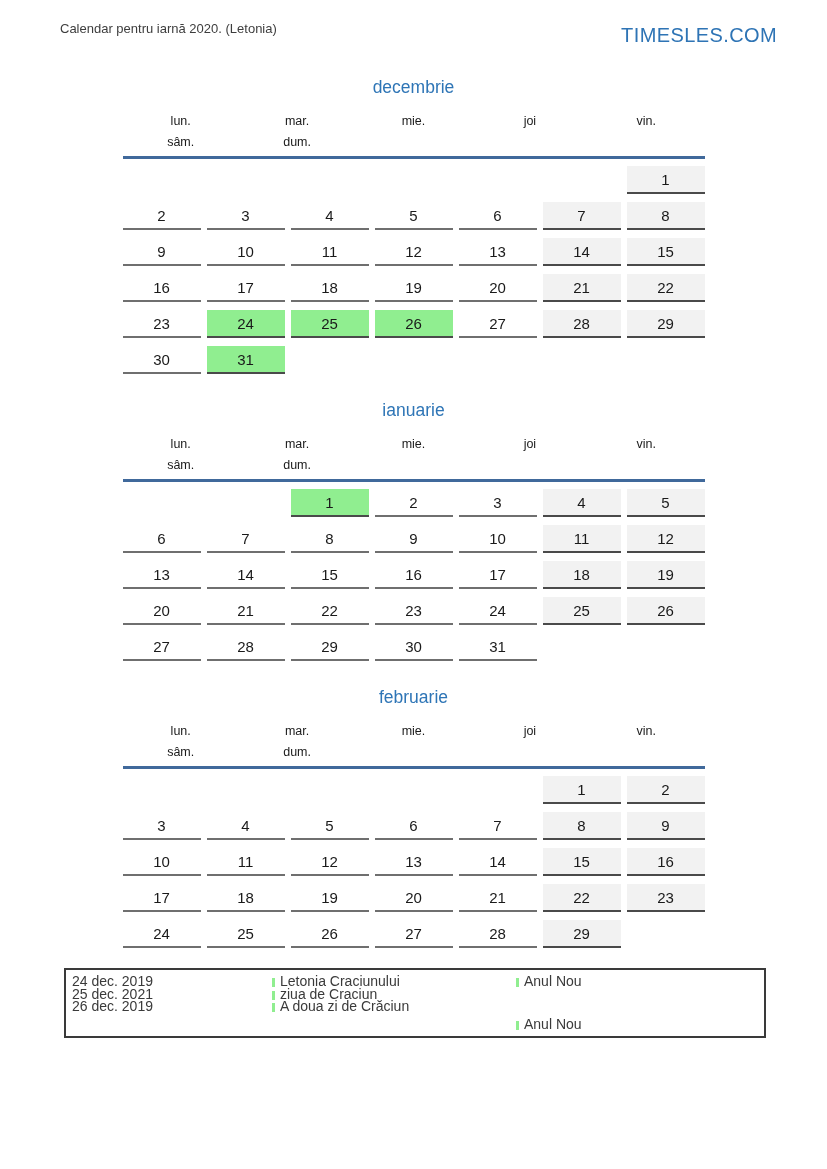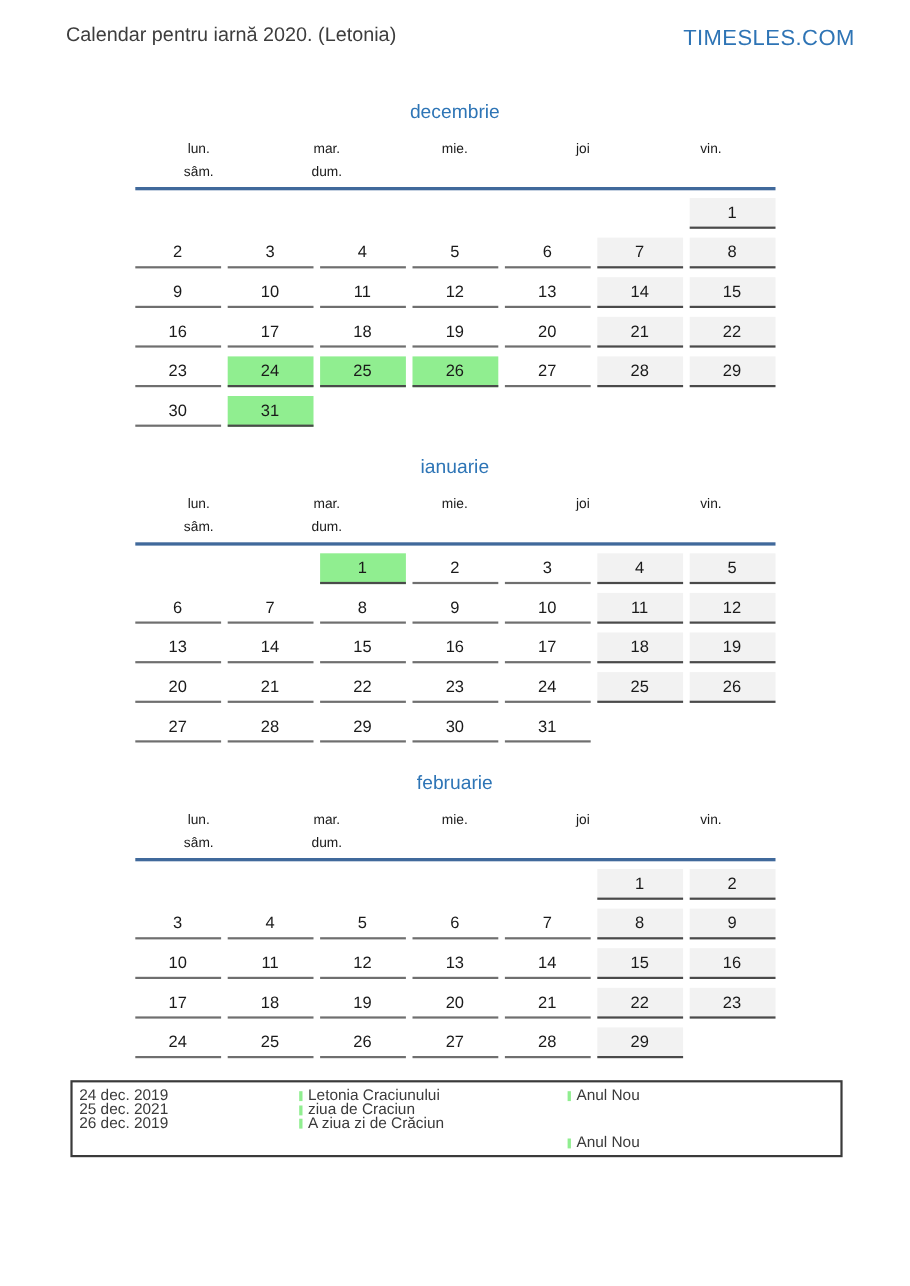--- a/index.html
+++ b/index.html
@@ -11,37 +11,37 @@
     overflow: hidden;
     position: relative;
   }
   .top-bar {
     display: flex;
     justify-content: space-between;
     align-items: flex-start;
     padding: 21px 50px 0 60px;
   }
   .page-title {
-    font-size: 18px;
+    font-size: 13px;
     color: #3d3d3d;
     font-weight: 400;
   }
   .site-link {
     font-size: 20px;
     color: #2e74b5;
     text-decoration: none;
     letter-spacing: 0.4px;
     font-weight: 400;
     margin-top: 3px;
   }
   .calendar {
     width: 582px;
     margin: 0 auto;
   }
-  .month { margin-top: 44px; }
+  .month { margin-top: 30px; }
   .month + .month { margin-top: 26px; }
   .month-title {
     text-align: center;
     font-size: 17.5px;
     color: #2e75b6;
     font-weight: 400;
   }
   .weekdays {
     display: grid;
     grid-template-columns: repeat(5, 1fr);
@@ -270,19 +270,19 @@
 
 <div class="legend">
     <div class="lg-col lg-dates-1">
       <div class="lg-line">24 dec. 2019</div>
       <div class="lg-line">25 dec. 2021</div>
       <div class="lg-line">26 dec. 2019</div>
     </div>
     <div class="lg-col lg-names-1">
       <div class="lg-line"><span class="lg-bar"></span><span>Letonia Craciunului</span></div>
       <div class="lg-line"><span class="lg-bar"></span><span>ziua de Craciun</span></div>
-      <div class="lg-line"><span class="lg-bar"></span><span>A ziua zi de Crăciun</span></div>
+      <div class="lg-line"><span class="lg-bar"></span><span>A doua zi de Crăciun</span></div>
     </div>
     <div class="lg-col lg-names-2">
       <div class="lg-line"><span class="lg-bar"></span><span>Anul Nou</span></div>
       <div class="lg-line"><span class="lg-bar"></span><span>Anul Nou</span></div>
     </div>
   </div>
 
 </body></html>

